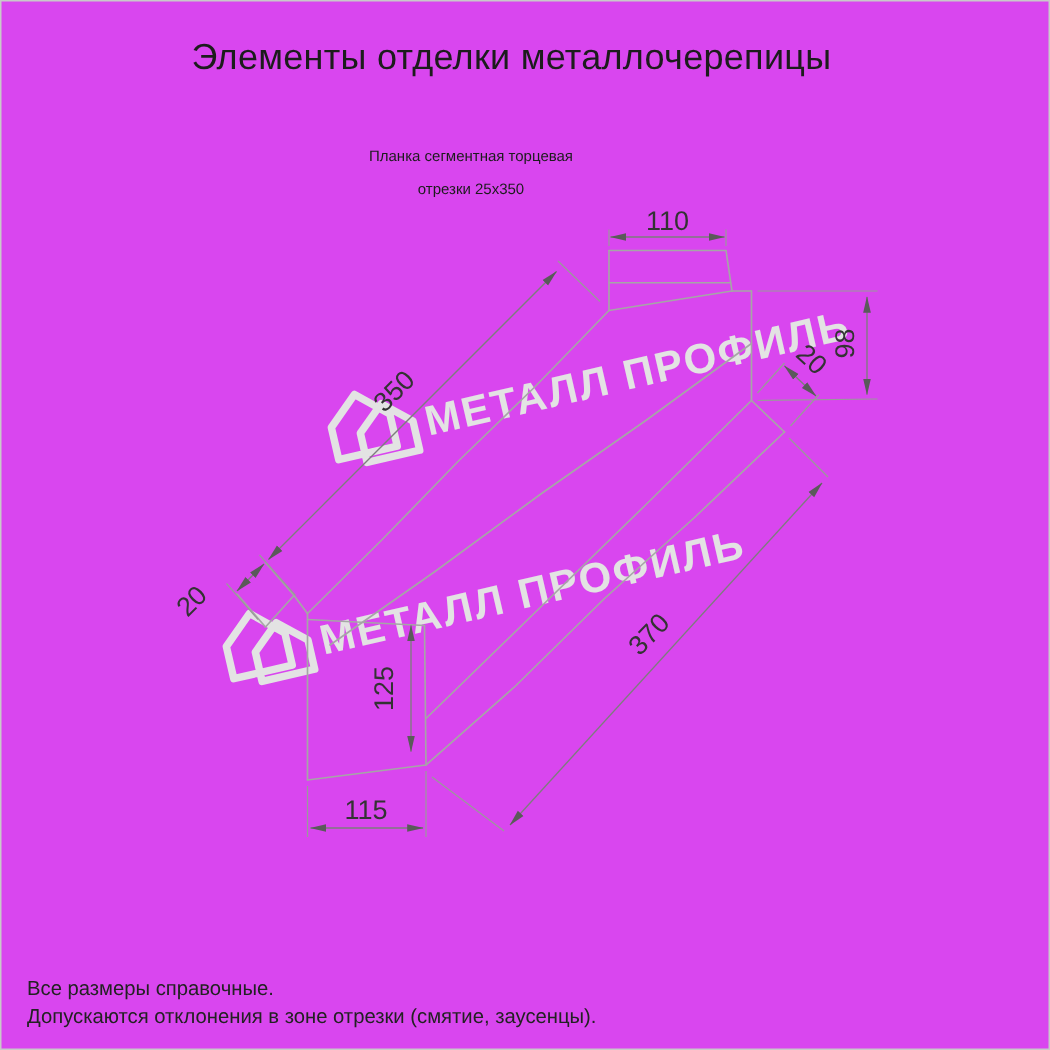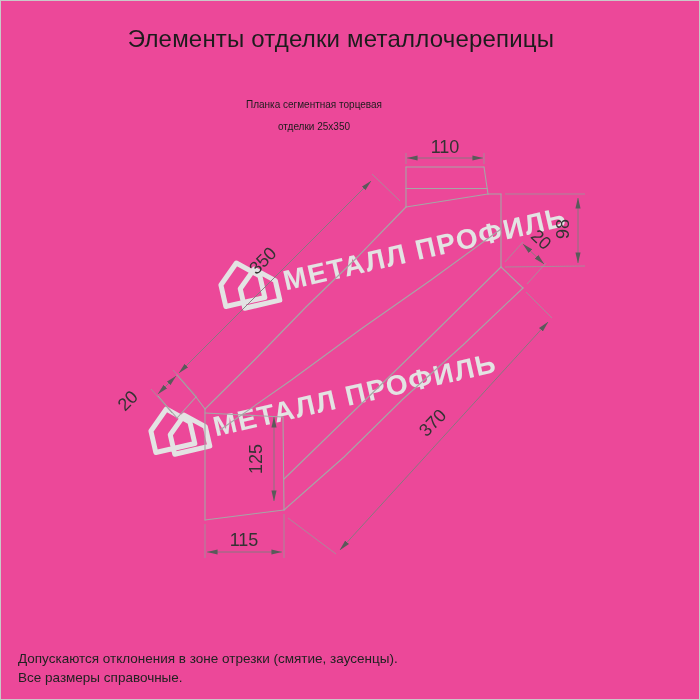--- a/index.html
+++ b/index.html
@@ -1,18 +1,18 @@
 <!DOCTYPE html>
 <html><head>
 <meta charset="utf-8">
 <style>
   html,body{margin:0;padding:0;background:#fff;}
   .page{
     position:relative;width:700px;height:700px;box-sizing:border-box;
-    background:#ec4899;border:1px solid #c9c9c9;overflow:hidden;
+    background:#d946ef;border:1px solid #c9c9c9;overflow:hidden;
     font-family:"Liberation Sans","DejaVu Sans",sans-serif;
   }
   .page-title{
     position:absolute;top:24px;left:0;width:680px;text-align:center;
     font-size:24px;color:#1c1c1c;letter-spacing:0.2px;
   }
   .product-name{
     position:absolute;top:93px;left:0;width:626px;text-align:center;
     font-size:10px;line-height:22px;color:#1c1c1c;
   }
@@ -31,21 +31,21 @@
 </style>
 </head>
 <body>
 
 <div class="page">
 
   <div class="page-title">Элементы отделки металлочерепицы</div>
 
   <div class="product-name">
     <div>Планка сегментная торцевая</div>
-    <div>отделки 25х350</div>
+    <div>отрезки 25х350</div>
   </div>
 
   <svg class="drawing-svg" viewBox="0 0 700 700" xmlns="http://www.w3.org/2000/svg">
     <defs>
       <marker id="arr" viewBox="0 0 12 8" refX="11.5" refY="4" markerWidth="11" markerHeight="8" markerUnits="userSpaceOnUse" orient="auto-start-reverse">
         <path d="M0,1.2 L12,4 L0,6.8 Z" fill="#5a5a5a"></path>
       </marker>
     </defs>
 
     <g transform="translate(222,302) rotate(-13)">
@@ -140,17 +140,17 @@
         <path class="extline" d="M204,523 L204,557"></path>
         <path class="extline" d="M283,513 L283,557"></path>
         <path class="dimline" d="M206,551 L281,551" marker-start="url(#arr)" marker-end="url(#arr)"></path>
         <text class="dimtext" x="243" y="545" text-anchor="middle">115</text>
       </g>
 
     </g>
   </svg>
 
   <div class="footer-notes">
+    <div>Все размеры справочные.</div>
     <div>Допускаются отклонения в зоне отрезки (смятие, заусенцы).</div>
-    <div>Все размеры справочные.</div>
   </div>
 
 </div>
 
 </body></html>

